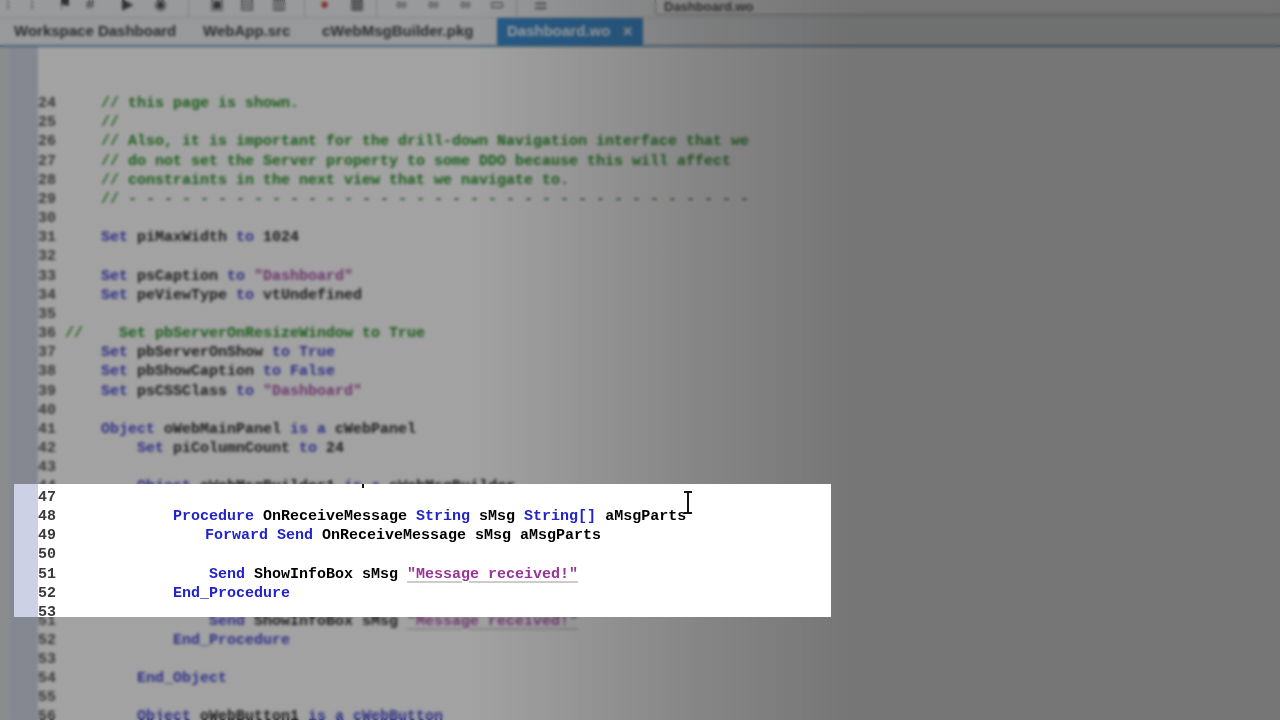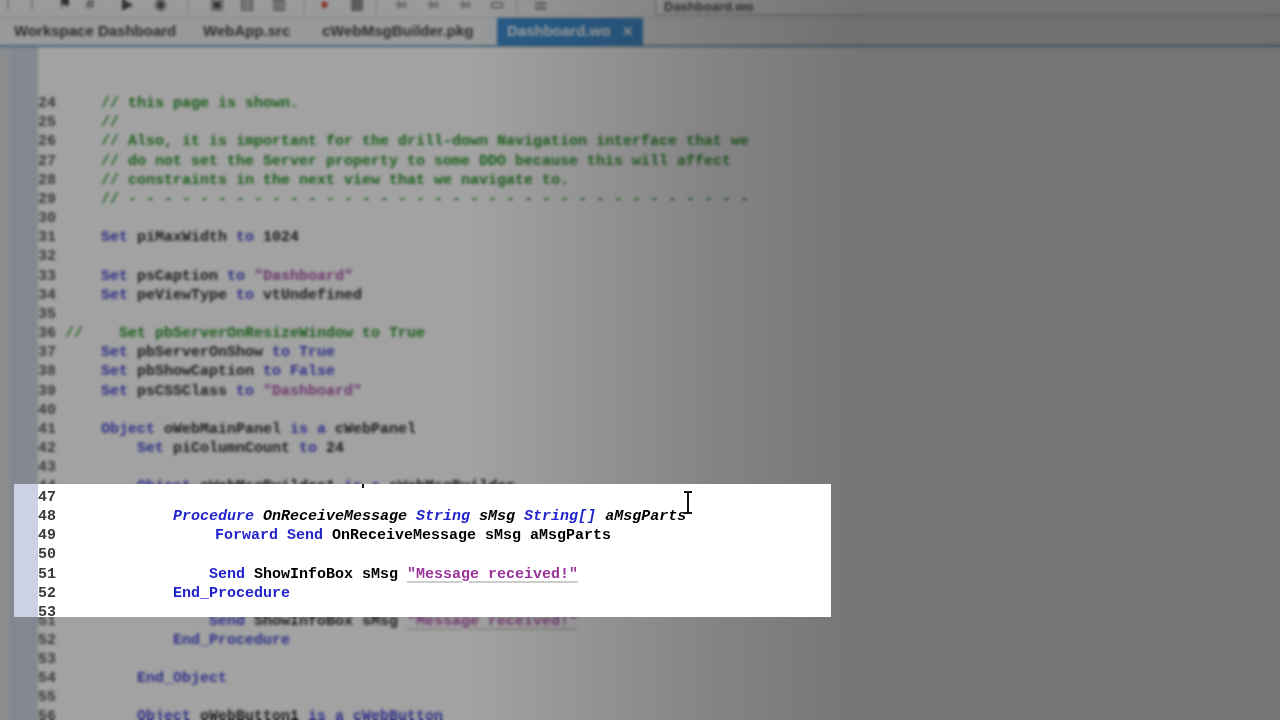--- a/index.html
+++ b/index.html
@@ -243,25 +243,25 @@
 
 <div id="focus">
   <div class="fold-strip"></div>
   <div id="focus-lines">
       <div class="crow" style="top: 3.9422px;">
         <span class="ln" style="left: 24px;">47</span>
         <span class="ct" style="left: 51px;"></span>
       </div>
       <div class="crow" style="top: 23.1136px;">
         <span class="ln" style="left: 24px;">48</span>
-        <span class="ct" style="left: 51px; font-style: italic;"><span class="tok-p">            </span><span class="tok-k">Procedure</span><span class="tok-p"> OnReceiveMessage </span><span class="tok-k">String</span><span class="tok-p"> sMsg </span><span class="tok-k">String[]</span><span class="tok-p"> aMsgParts</span></span>
+        <span class="ct" style="left: 51px;"><span class="tok-p">            </span><span class="tok-k">Procedure</span><span class="tok-p"> OnReceiveMessage </span><span class="tok-k">String</span><span class="tok-p"> sMsg </span><span class="tok-k">String[]</span><span class="tok-p"> aMsgParts</span></span>
       </div>
       <div class="crow" style="top: 42.285px;">
         <span class="ln" style="left: 24px;">49</span>
-        <span class="ct" style="left: 57px;"><span class="tok-p">                </span><span class="tok-k">Forward</span><span class="tok-p"> </span><span class="tok-k">Send</span><span class="tok-p"> OnReceiveMessage sMsg aMsgParts</span></span>
+        <span class="ct" style="left: 47px;"><span class="tok-p">                </span><span class="tok-k">Forward</span><span class="tok-p"> </span><span class="tok-k">Send</span><span class="tok-p"> OnReceiveMessage sMsg aMsgParts</span></span>
       </div>
       <div class="crow" style="top: 61.4564px;">
         <span class="ln" style="left: 24px;">50</span>
         <span class="ct" style="left: 51px;"></span>
       </div>
       <div class="crow" style="top: 80.6278px;">
         <span class="ln" style="left: 24px;">51</span>
         <span class="ct" style="left: 51px;"><span class="tok-p">                </span><span class="tok-k">Send</span><span class="tok-p"> ShowInfoBox sMsg </span><span class="tok-su">"Message received!"</span></span>
       </div>
       <div class="crow" style="top: 99.7992px;">

